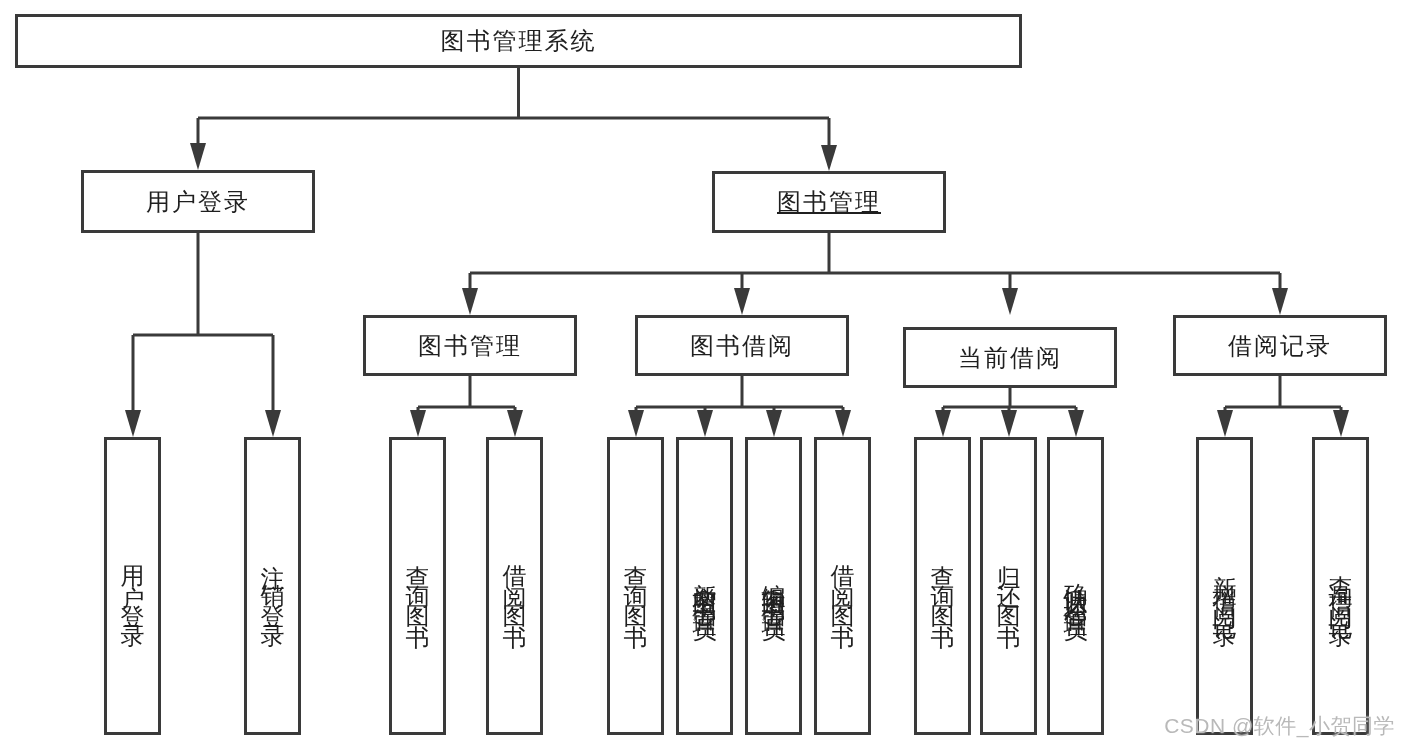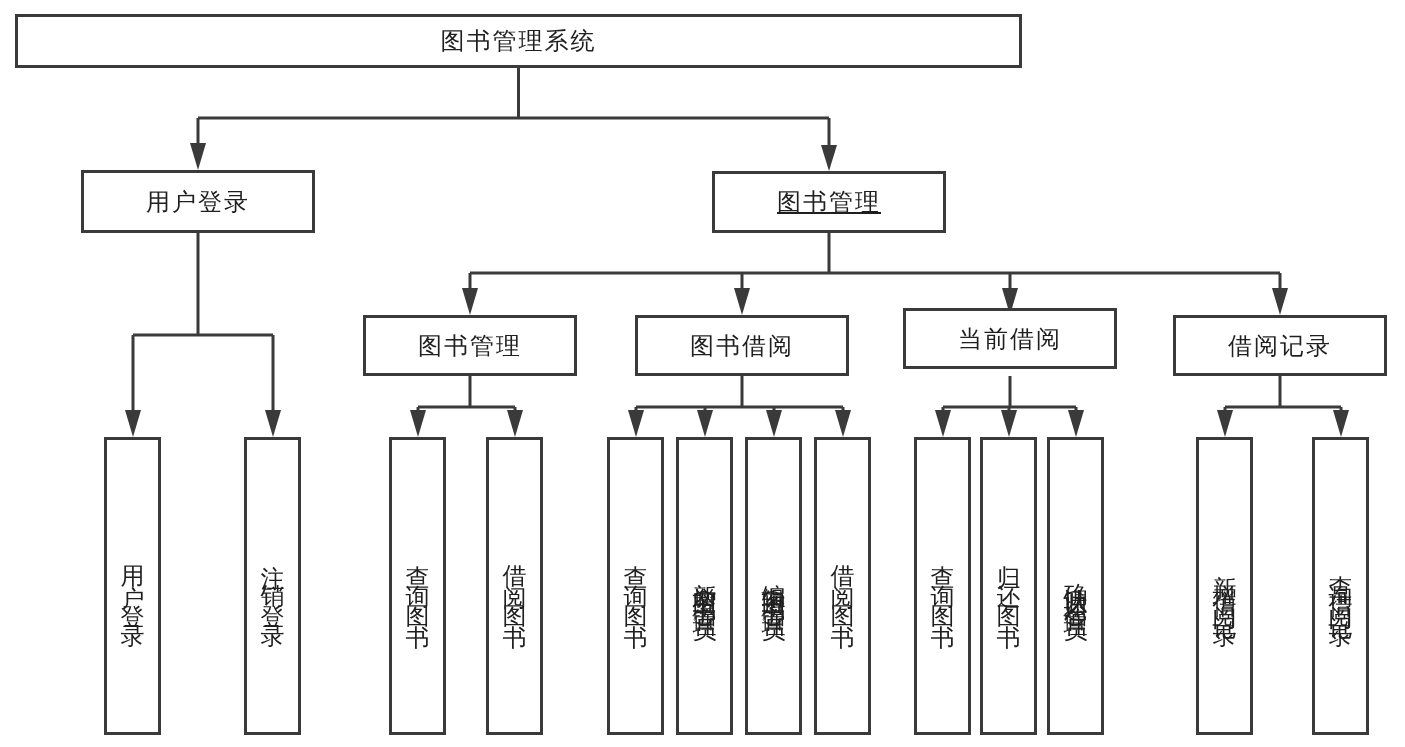--- a/index.html
+++ b/index.html
@@ -113,21 +113,21 @@
   <div class="node" style="left:712px; top:171px; width:234px; height:62px;text-decoration:underline;">
     <span class="hlabel">图书管理</span>
   </div>
 
   <div class="node" style="left:363px; top:315px; width:214px; height:61px;">
     <span class="hlabel">图书管理</span>
   </div>
   <div class="node" style="left:635px; top:315px; width:214px; height:61px;">
     <span class="hlabel">图书借阅</span>
   </div>
-  <div class="node" style="left:903px; top:308px; width:214px; height:61px;">
+  <div class="node" style="left:903px; top:327px; width:214px; height:61px;">
     <span class="hlabel">当前借阅</span>
   </div>
   <div class="node" style="left:1173px; top:315px; width:214px; height:61px;">
     <span class="hlabel">借阅记录</span>
   </div>
 
   <div class="node leaf" style="left:104px;">
     <span class="vtext v4">用户登录</span>
   </div>
   <div class="node leaf" style="left:244px;">
@@ -164,13 +164,14 @@
     <span class="vtext v9">确认归还（管理员）</span>
   </div>
 
   <div class="node leaf" style="left:1196px;">
     <span class="vtext v6">新增借阅记录</span>
   </div>
   <div class="node leaf" style="left:1312px;">
     <span class="vtext v6">查询借阅记录</span>
   </div>
 
+  <div class="watermark">CSDN @软件_小贺同学</div>
 </div>
 
 </body></html>

